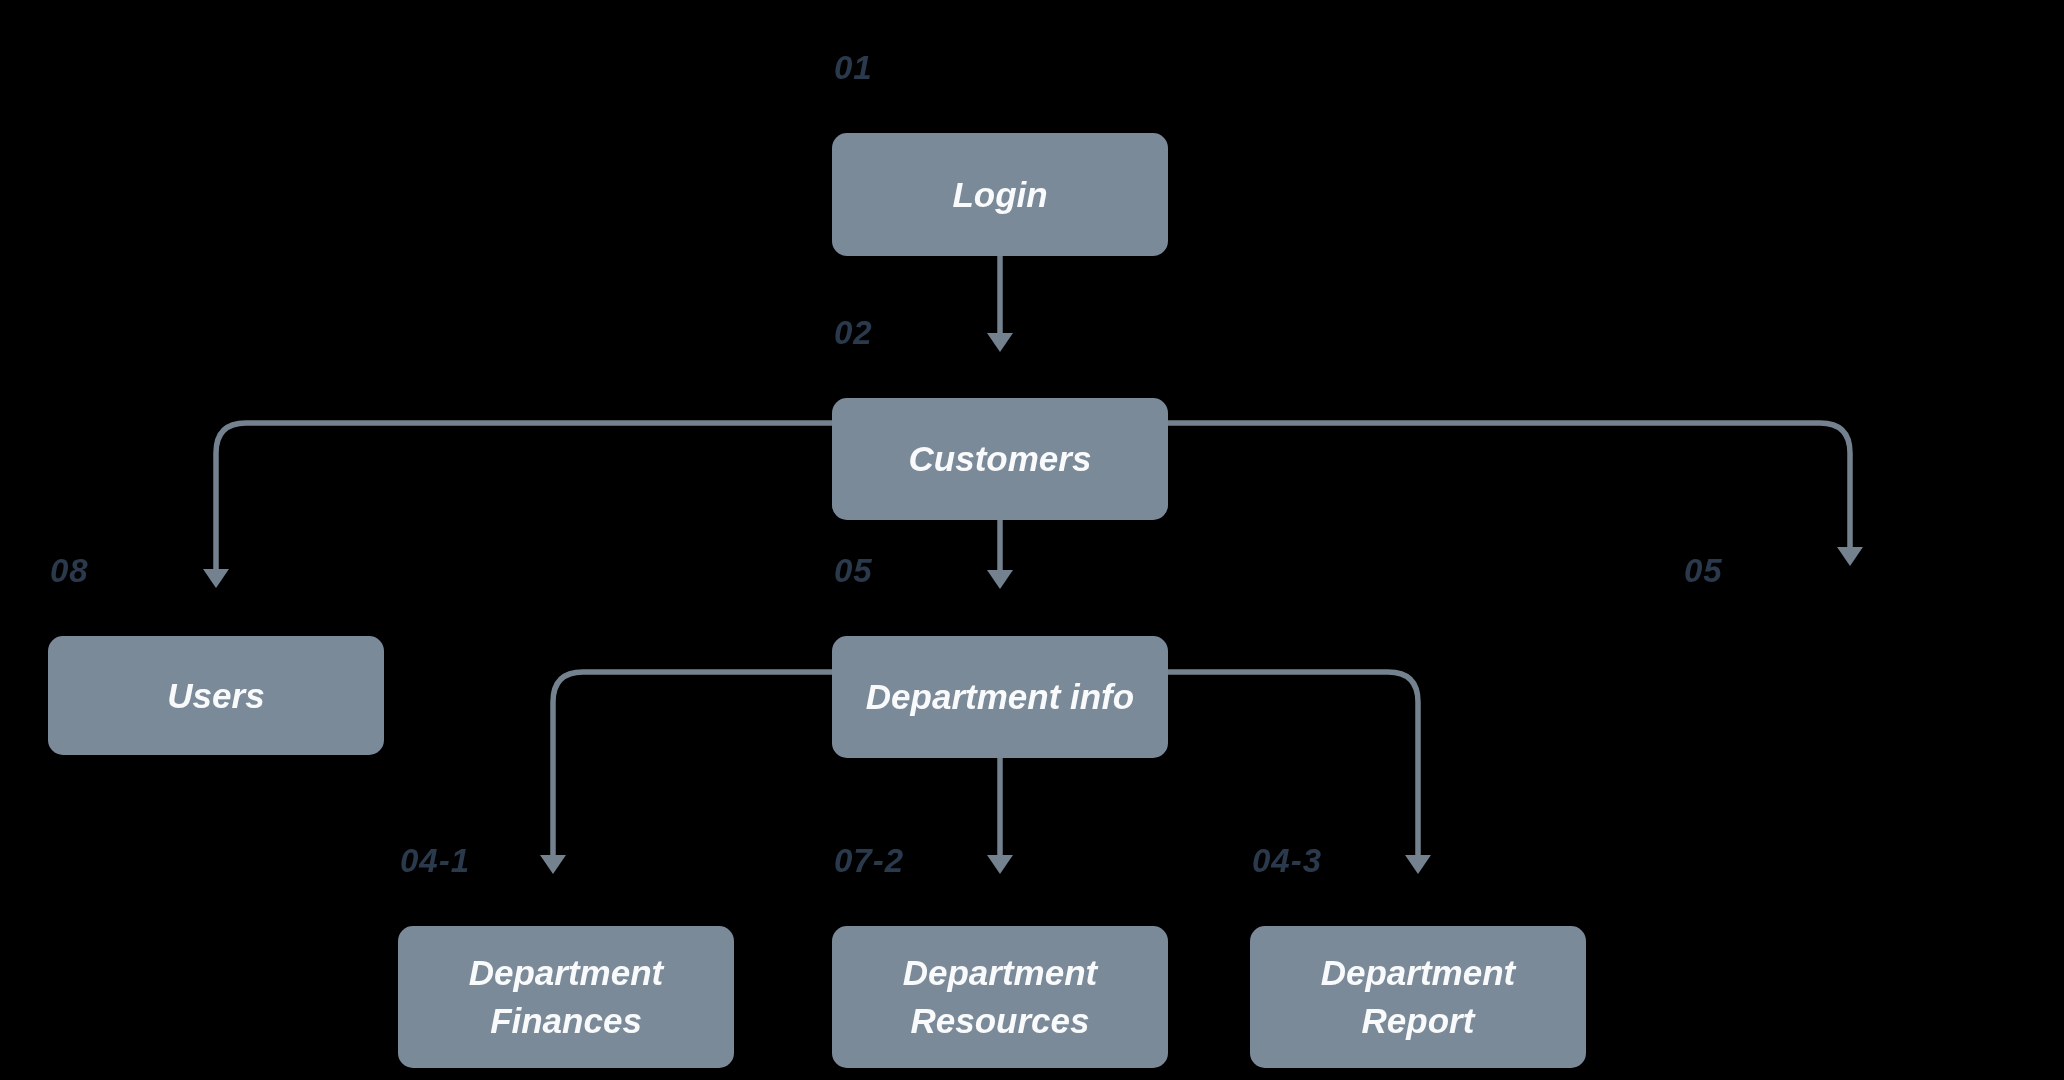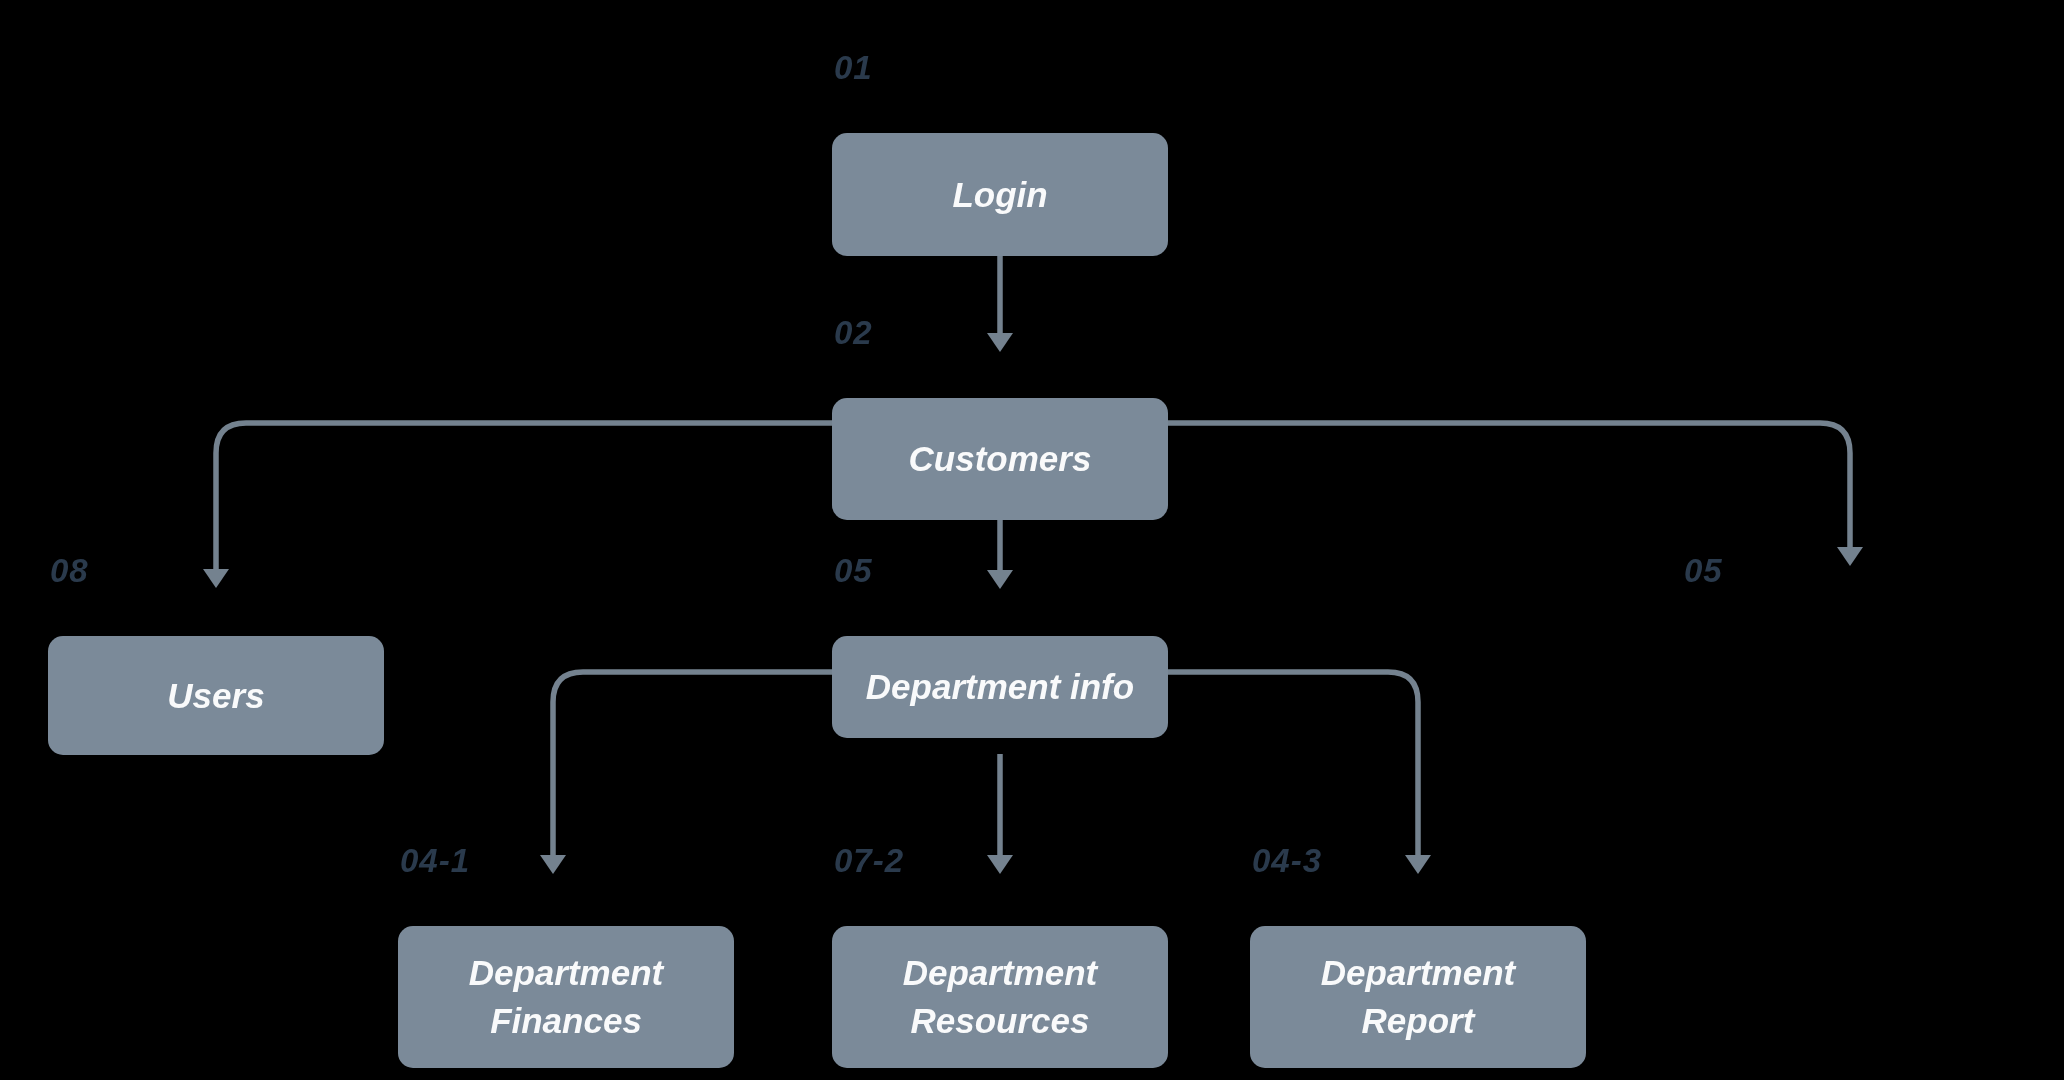--- a/index.html
+++ b/index.html
@@ -98,21 +98,21 @@
 
   <div class="node" style="left:48px;top:554px">
     <div class="tag">08</div>
     <div class="box" style="width:336px;height:119px">
       <span>Users</span>
     </div>
   </div>
 
   <div class="node" style="left:832px;top:554px">
     <div class="tag">05</div>
-    <div class="box" style="width:336px;height:102px">
+    <div class="box" style="width:336px;height:122px">
       <span>Department info</span>
     </div>
   </div>
 
   <div class="node" style="left:1682px;top:554px">
     <div class="tag">05</div>
   </div>
 
   <div class="node" style="left:398px;top:844px">
     <div class="tag">04-1</div>

